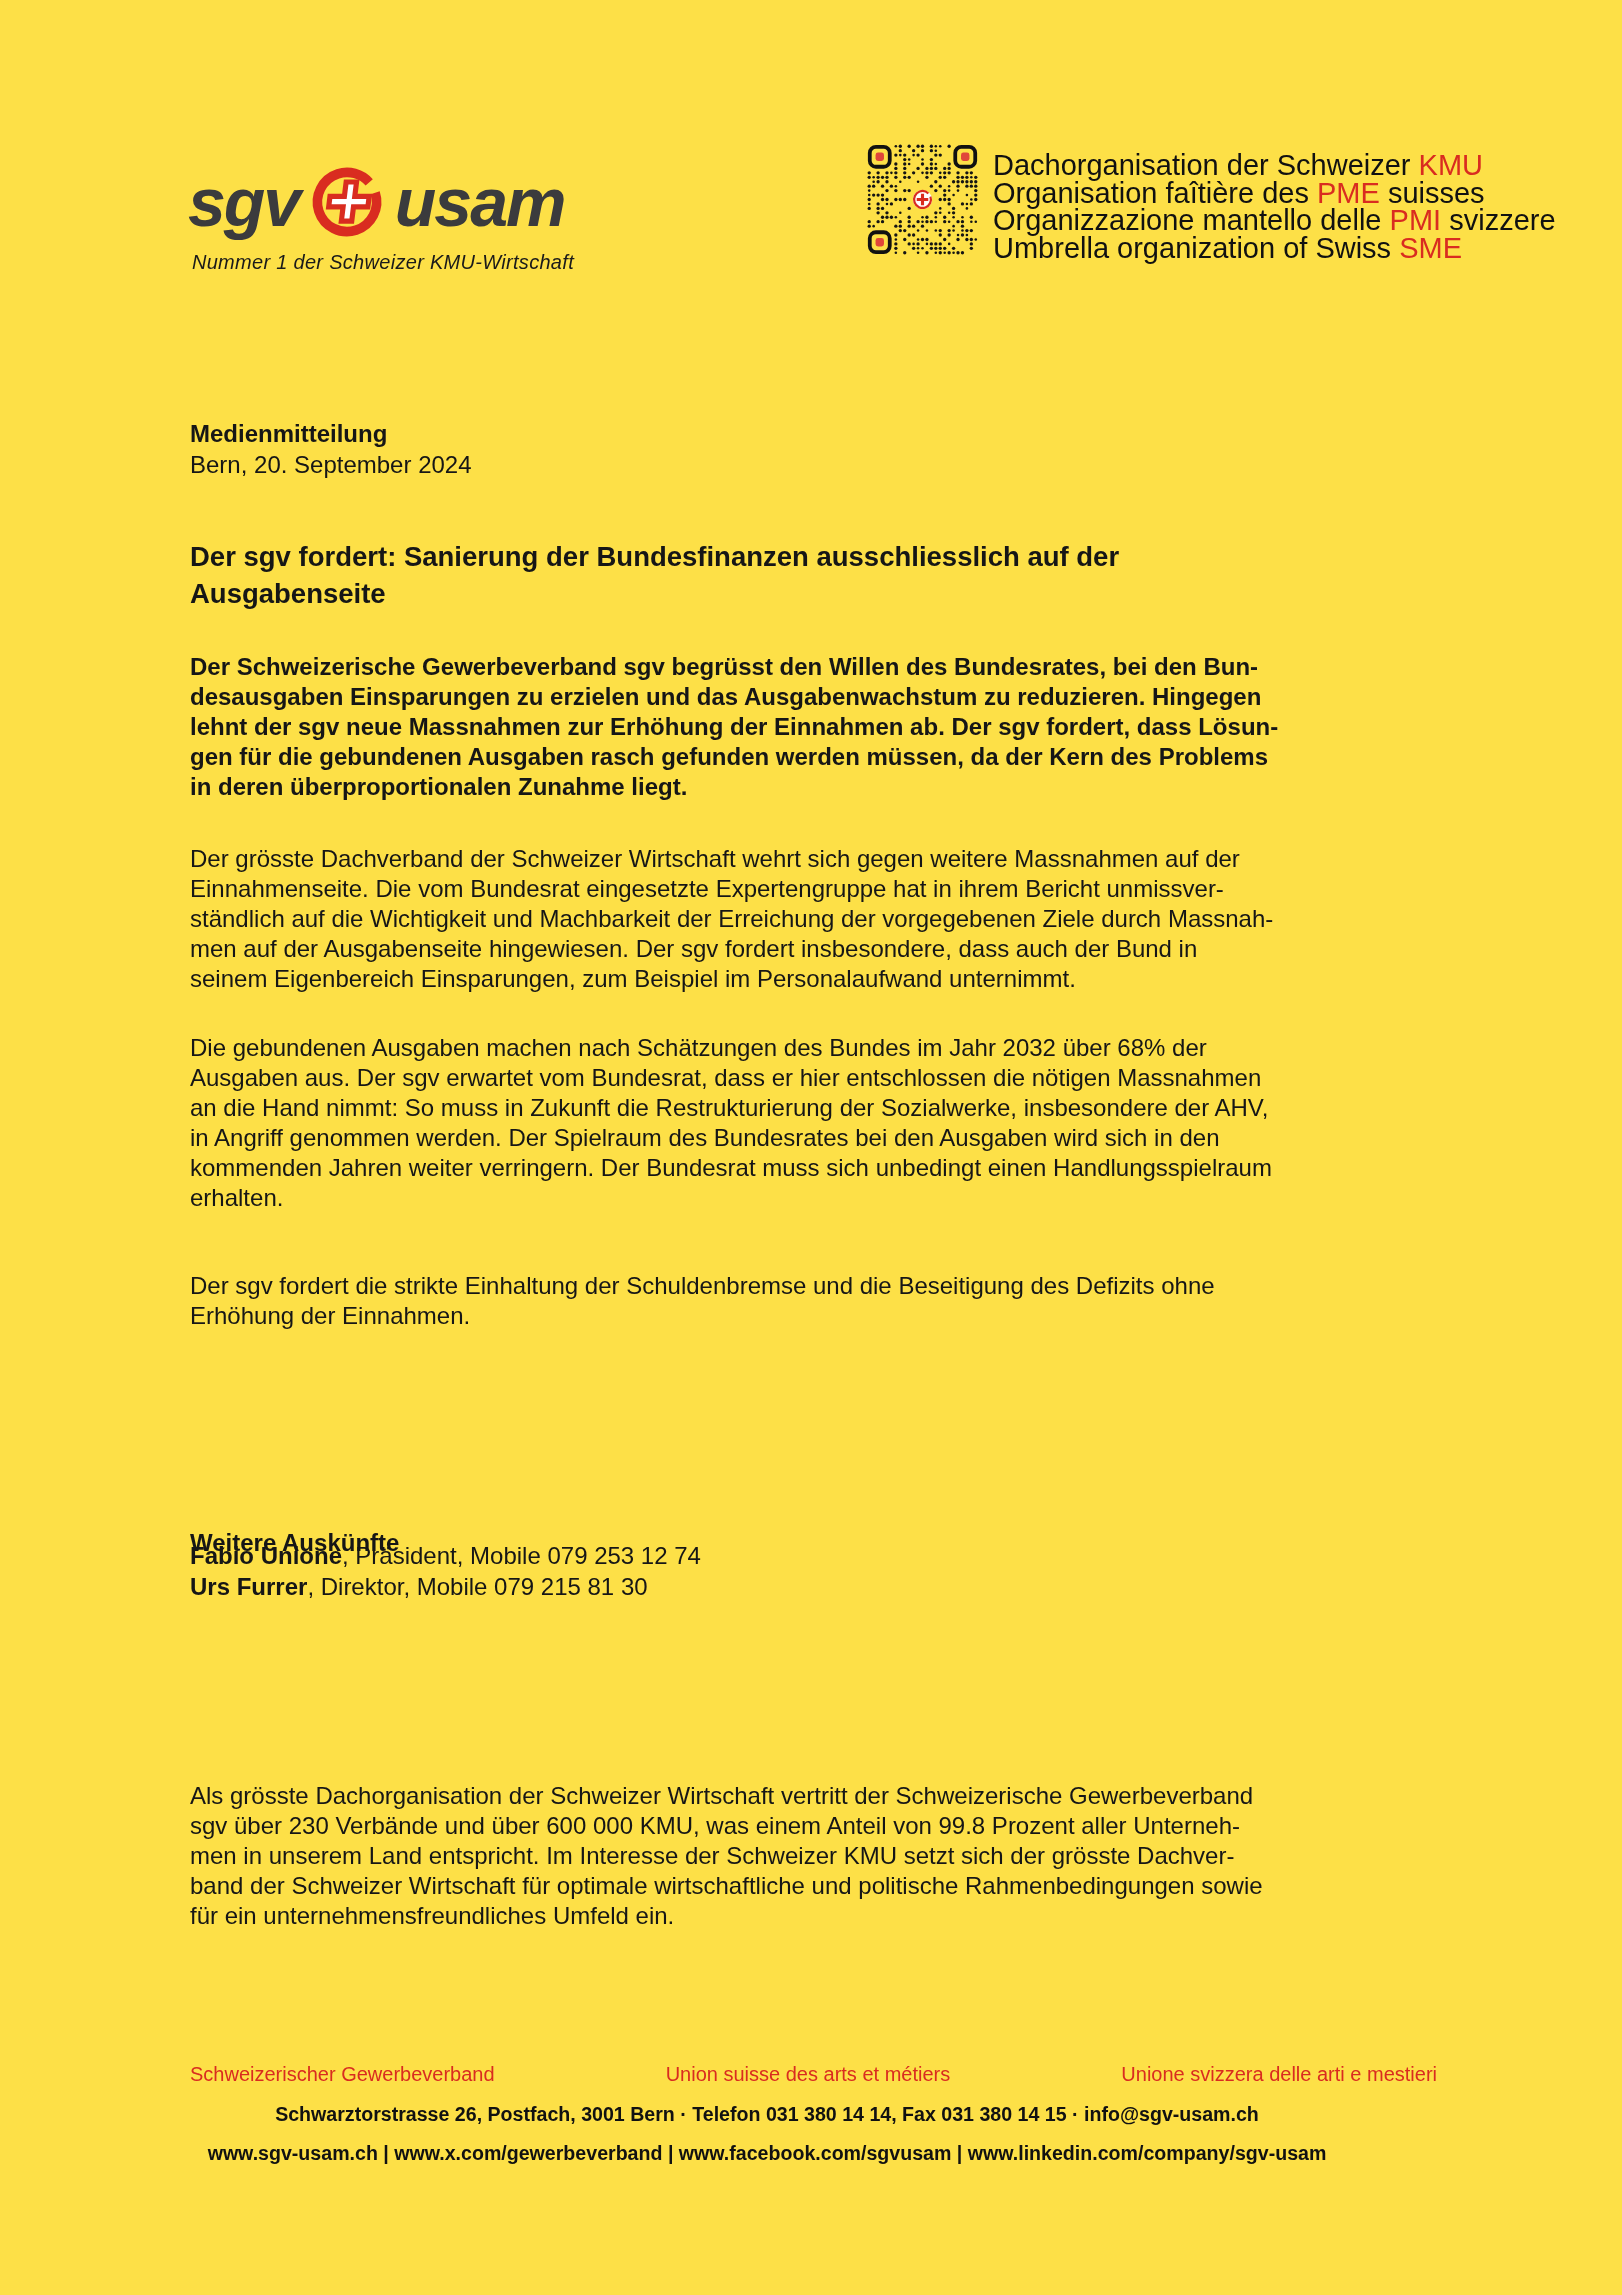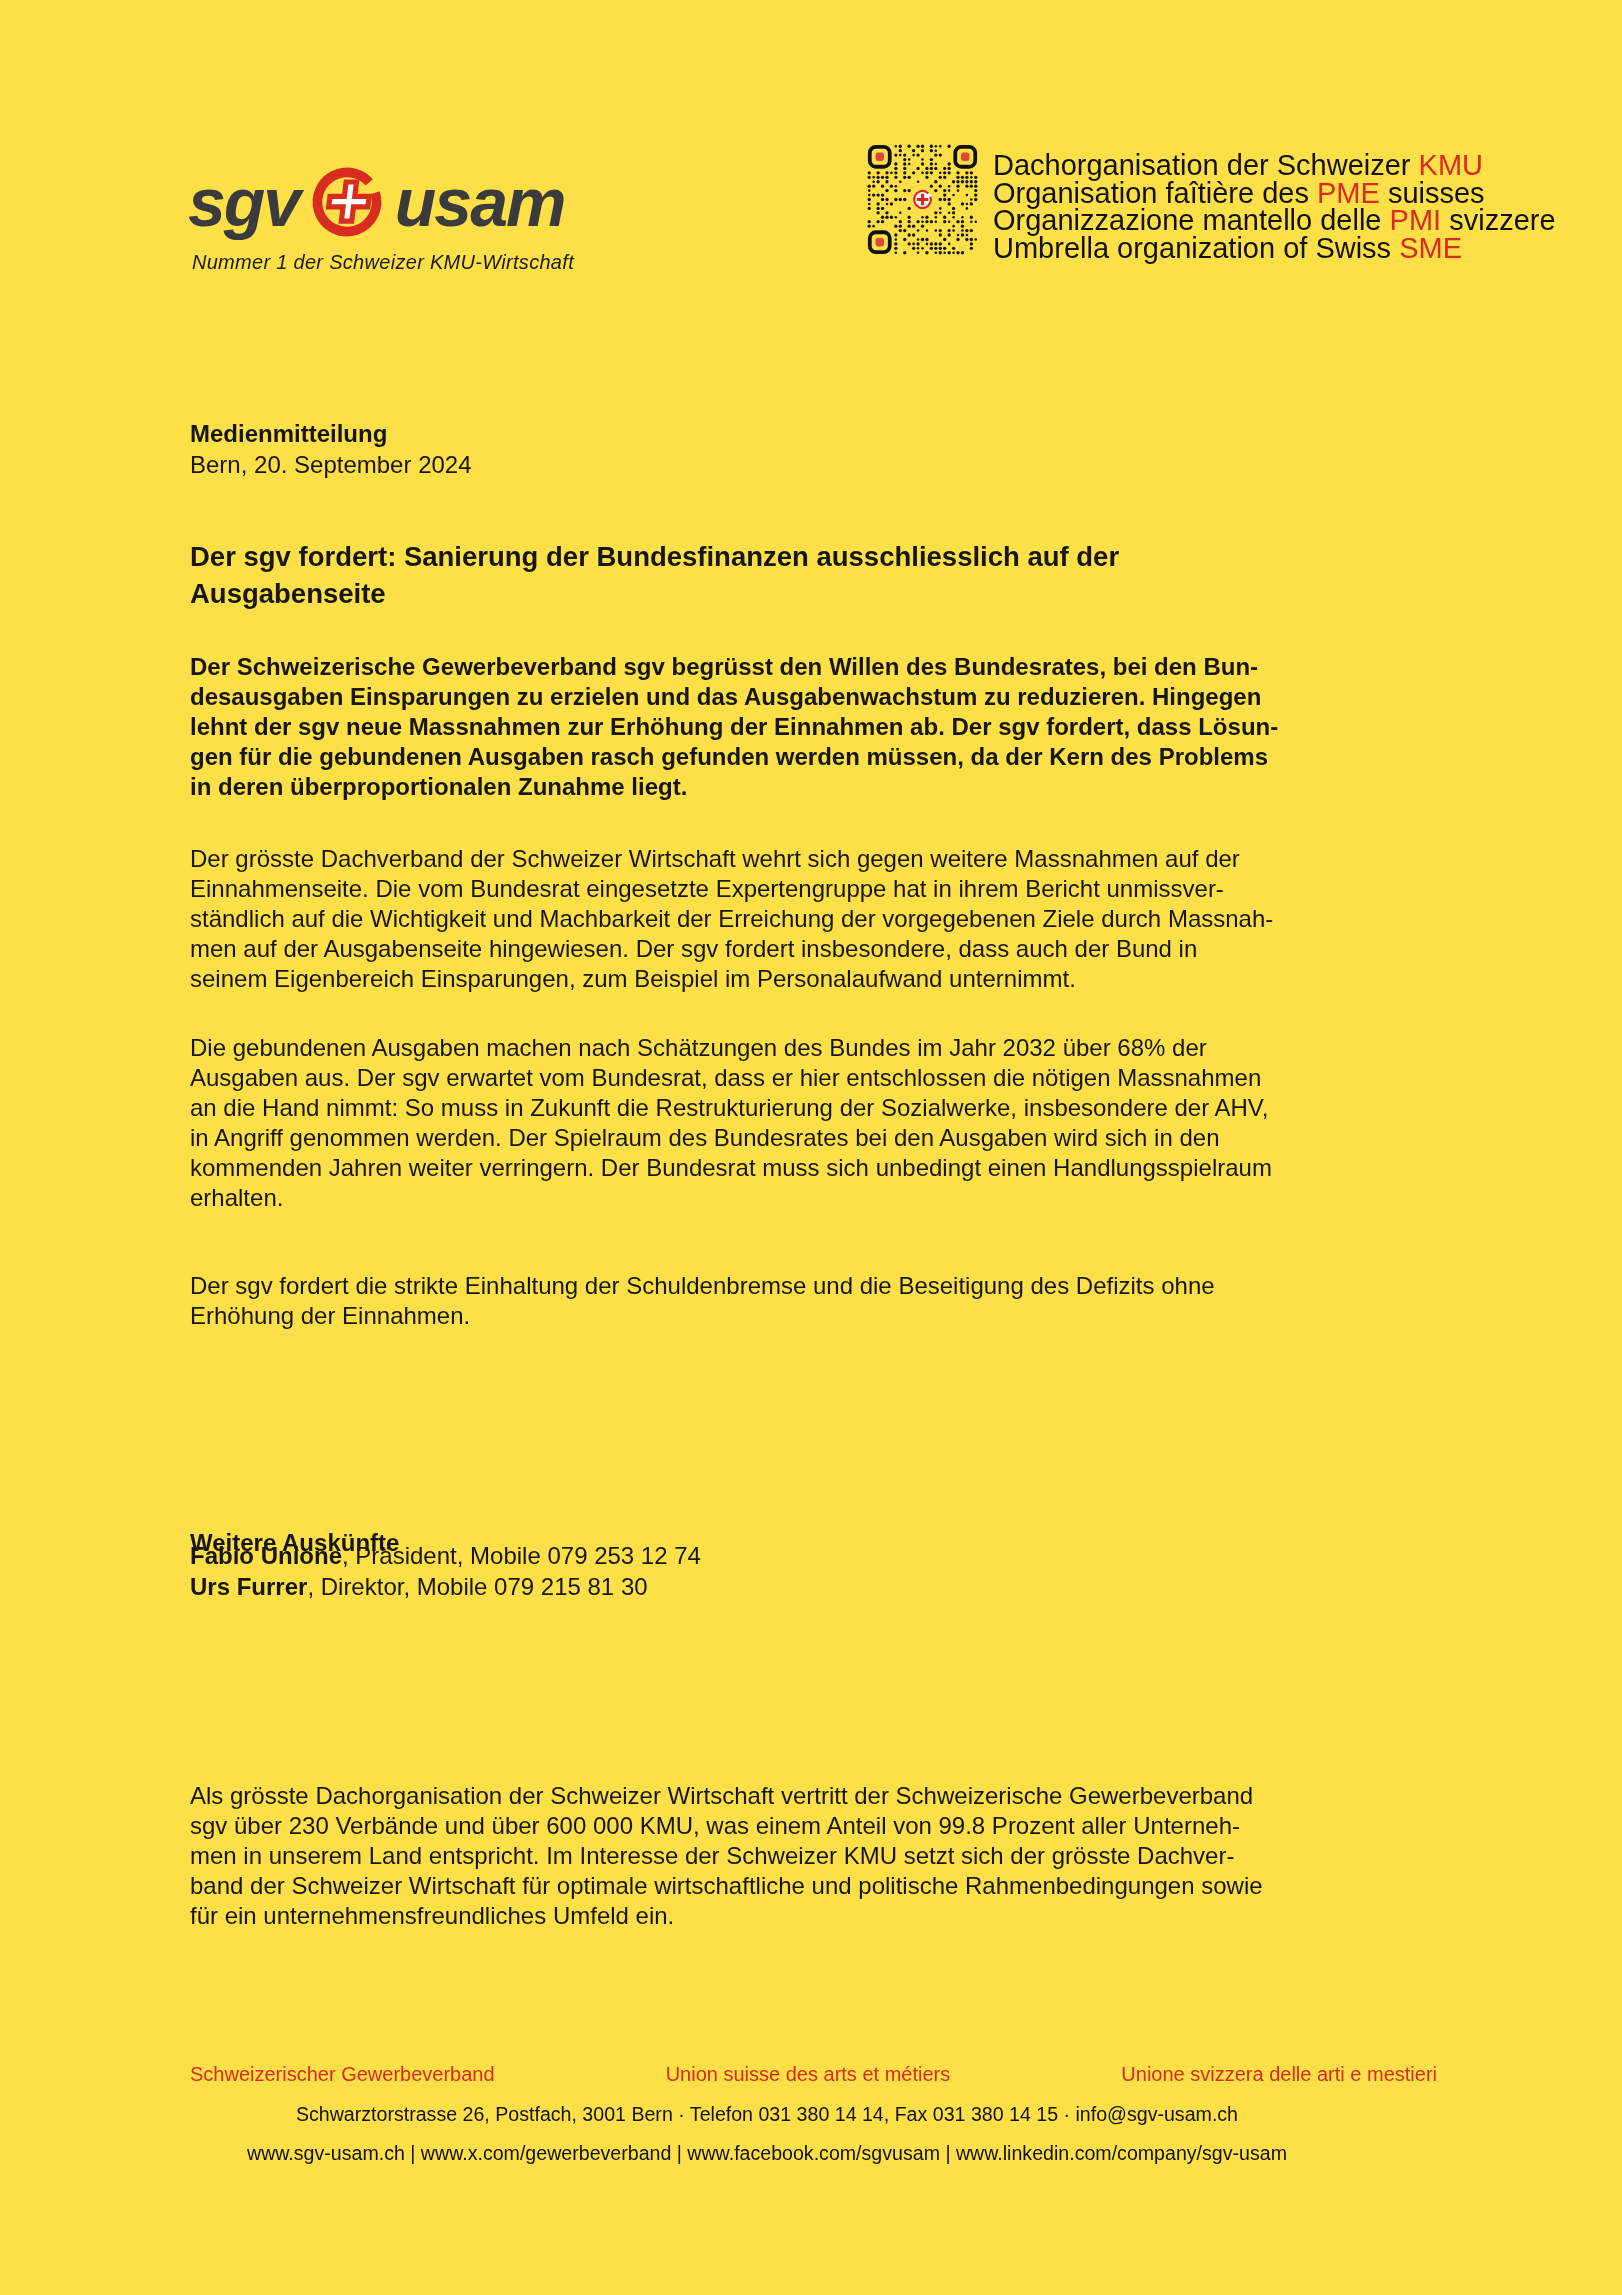--- a/index.html
+++ b/index.html
@@ -43,21 +43,21 @@
   .contacts-heading{top:1485px;font-size:24px;font-weight:bold;}
   .people{top:1496px;font-size:24px;line-height:31px;}
   .person-name{font-weight:bold;}
   .boilerplate{top:1781px;}
   
   .footer-orgs{
     position:absolute;left:190px;width:1247px;top:2063px;
     display:flex;justify-content:space-between;
     font-size:20px;color:var(--accent);
   }
-  .footer-center{position:absolute;left:0;width:1534px;text-align:center;font-size:19.6px;color:#111;}
+  .footer-center{position:absolute;left:0;width:1534px;text-align:center;font-size:19.6px;color:#111;font-weight:bold;}
   .footer-address{top:2103px;}
   .footer-links{top:2142px;}
 </style>
 </head>
 <body>
 
 <div class="page">
 
   <div class="logo-block">
     <div class="logo-row">

